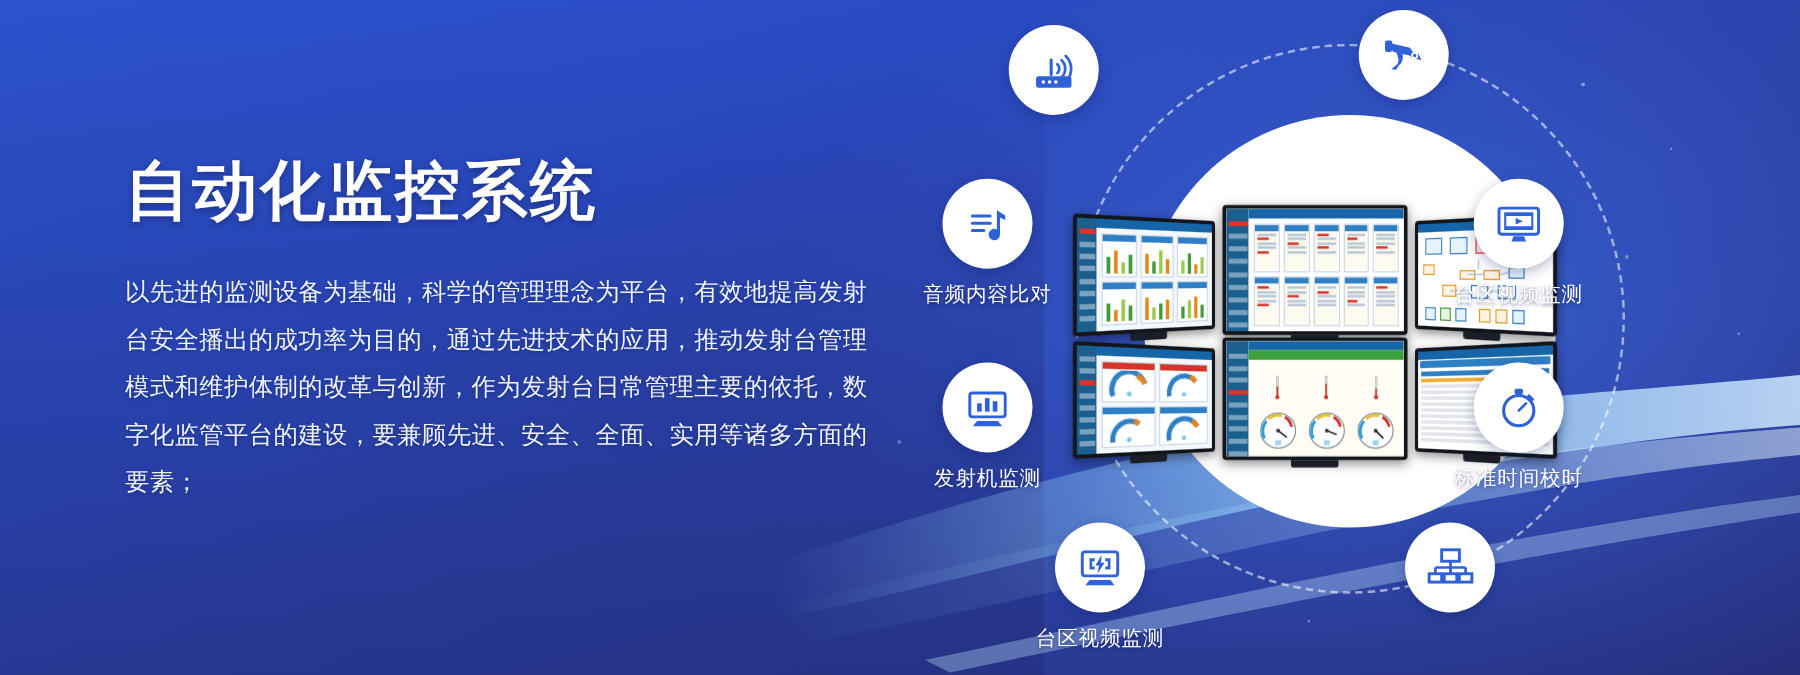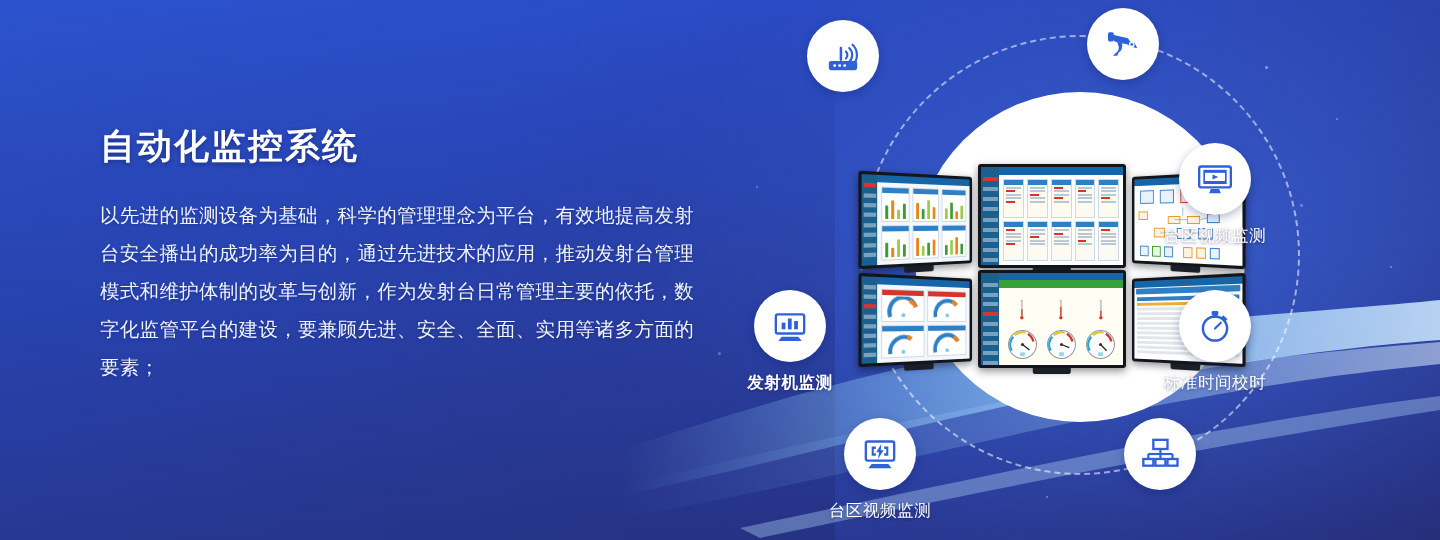--- a/index.html
+++ b/index.html
@@ -28,23 +28,23 @@
     position:absolute; pointer-events:none;
   }
   .wave svg { display:block; }
 
   
   .speckle { position:absolute; border-radius:50%; background:#cfe3ff; pointer-events:none; }
 
   
   .left-copy { position:absolute; left:100px; top:128px; width:600px; }
   .headline {
-    font-size:35px; font-weight:bold; color:#ffffff; letter-spacing:2px;
+    font-size:52px; font-weight:bold; color:#ffffff; letter-spacing:2px;
     line-height:1.1; text-shadow:0 2px 5px rgba(10,20,70,0.45);
-    font-family:Liberation Serif, serif;
+    font-family:Liberation Mono, monospace;
   }
   .paragraph {
     margin-top:30px; font-size:19.5px; color:#eef3ff; line-height:1.95;
     letter-spacing:0.3px; text-shadow:0 1px 3px rgba(10,20,70,0.35);
     font-family:"DejaVu Sans","Liberation Sans",sans-serif;
     width:600px;
   }
 
   
   .graphic { position:absolute; left:700px; top:0; width:740px; height:540px; }
@@ -573,36 +573,47 @@
           <path d="M8 12 L30 17 L36 26 L14 21 Z"></path>
           <rect x="6" y="10" width="7" height="11" rx="2"></rect>
           <path d="M28 20 L38 22.5 L41 29 L31 26.5 Z"></path>
           <circle cx="34.5" cy="24.5" r="3.4" fill="#ffffff"></circle>
           <circle cx="34.5" cy="24.5" r="1.6"></circle>
           <path d="M17 21 L19 28 Q19 33 15 35 L12 38 L17 38 L19 34 Q24 31 23 23 Z"></path>
         </svg>
       </div>
     </div>
 
+    <div class="feat" style="left:15px; top:143px;">
+      <div class="bubble">
+        <svg viewBox="0 0 48 48" aria-hidden="true">
+          <rect x="8" y="15" width="20" height="3" rx="1.5"></rect>
+          <rect x="8" y="22" width="20" height="3" rx="1.5"></rect>
+          <rect x="8" y="29" width="14" height="3" rx="1.5"></rect>
+          <path d="M33 11 L33 29.5 a5.5 5.5 0 1 0 3 4.8 L36 18 l5 2.4 L41 16 Z"></path>
+        </svg>
+      </div>
+      <div class="lbl">音频内容比对</div>
+    </div>
 
     <div class="feat" style="left:440px; top:143px;">
       <div class="bubble">
         <svg viewBox="0 0 48 48" aria-hidden="true">
           <rect x="5" y="9" width="38" height="25" rx="2.5" fill="none" stroke="#2f62d8" stroke-width="2.8"></rect>
           <rect x="11" y="14" width="26" height="15" fill="none" stroke="#2f62d8" stroke-width="2"></rect>
           <rect x="11" y="14" width="26" height="2.6"></rect>
           <rect x="11" y="26.4" width="26" height="2.6"></rect>
           <path d="M21 18.5 L28 21.6 L21 24.7 Z"></path>
           <path d="M19 36 L29 36 L31 41 L17 41 Z"></path>
         </svg>
       </div>
       <div class="lbl">台区视频监测</div>
     </div>
 
-    <div class="feat" style="left:15px; top:290px;font-weight:bold;">
+    <div class="feat" style="left:15px; top:290px;">
       <div class="bubble">
         <svg viewBox="0 0 48 48" aria-hidden="true">
           <rect x="7" y="10" width="34" height="23" rx="2.5" fill="none" stroke="#2f62d8" stroke-width="2.8"></rect>
           <rect x="14" y="20" width="4.5" height="8"></rect>
           <rect x="21.5" y="15" width="4.5" height="13"></rect>
           <rect x="29" y="18" width="4.5" height="10"></rect>
           <path d="M14 37 L34 37 L38 42 L10 42 Z"></path>
         </svg>
       </div>
       <div class="lbl">发射机监测</div>

